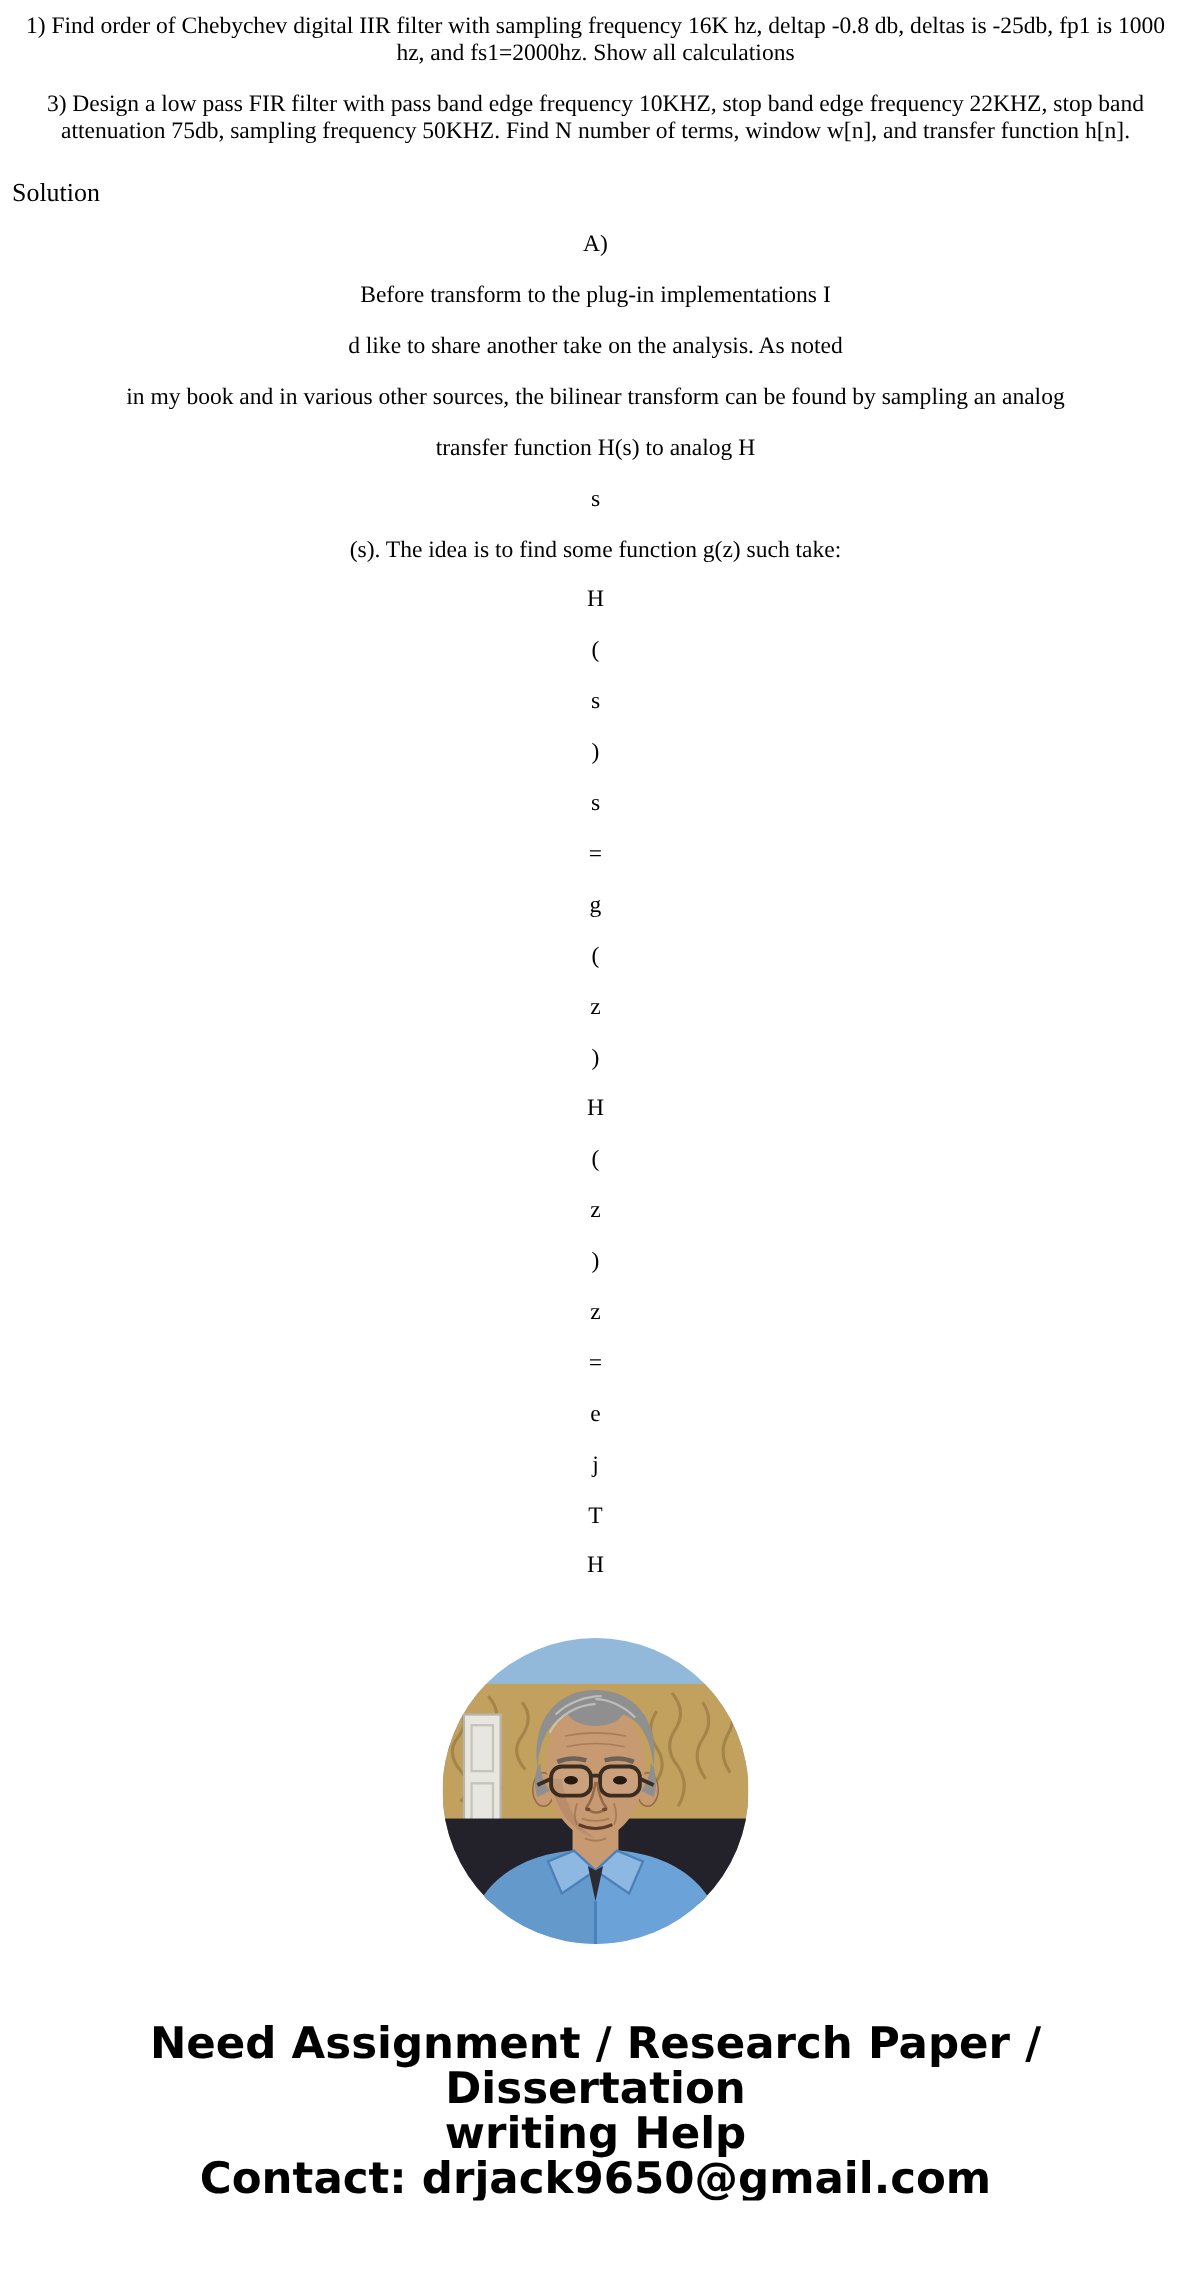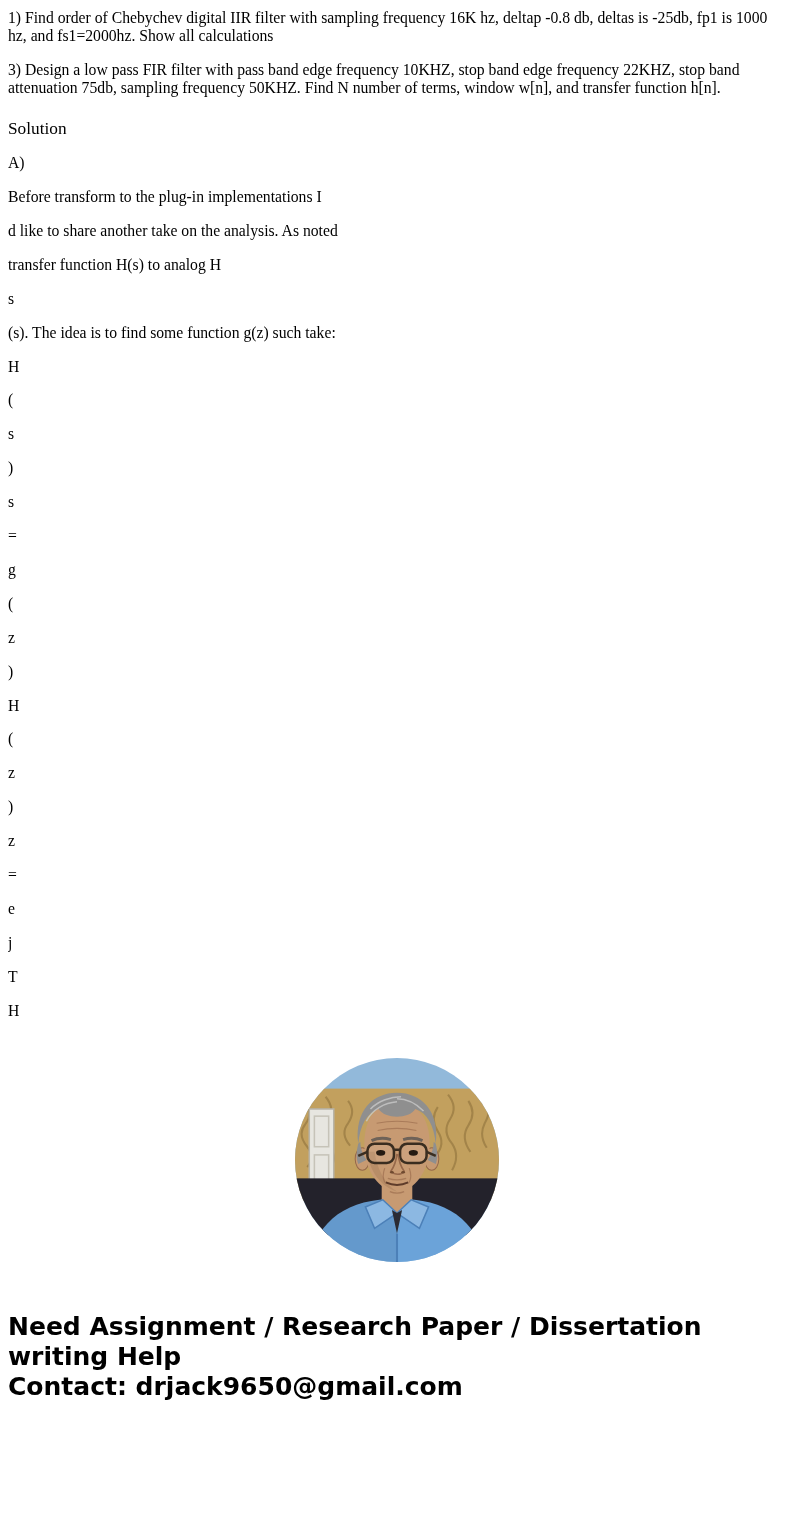--- a/index.html
+++ b/index.html
@@ -7,61 +7,64 @@
     margin: 8px;
     width: 778px;
     color: #000000;
     font-family: "Liberation Serif", serif;
     font-size: 15.7px;
     line-height: 1.16;
   }
   p.doc {
     margin: 15.7px 0;
     white-space: pre-line;
+    text-align: center;
   }
   p.doc.first { margin-top: 1px; }
   .solution-heading {
     font-weight: normal;
     font-size: 17.3px;
     margin: 21px 0 15.7px 0;
   }
   .avatar-wrap {
     margin-top: 38px;
     text-align: center;
   }
   .avatar-svg {
     width: 204px;
     height: 204px;
     display: inline-block;
   }
   .footer {
     margin-top: 46px;
+    text-align: center;
     font-family: "DejaVu Sans", sans-serif;
     font-weight: bold;
-    font-size: 25px;
+    font-size: 29px;
     line-height: 30px;
     white-space: pre-line;
     color: #000000;
   }
 </style>
 </head>
 <body>
 
 <div>
   <p class="doc first">1) Find order of Chebychev digital IIR filter with sampling frequency 16K hz, deltap -0.8 db, deltas is -25db, fp1 is 1000
 hz, and fs1=2000hz. Show all calculations</p>
   <p class="doc">3) Design a low pass FIR filter with pass band edge frequency 10KHZ, stop band edge frequency 22KHZ, stop band
 attenuation 75db, sampling frequency 50KHZ. Find N number of terms, window w[n], and transfer function h[n].</p>
 </div>
 
 <div>
   <p class="solution-heading">Solution</p>
   <p class="doc">A)</p>
   <p class="doc">Before transform to the plug-in implementations I</p>
   <p class="doc">d like to share another take on the analysis. As noted</p>
+  <p class="doc">in my book and in various other sources, the bilinear transform can be found by sampling an analog</p>
   <p class="doc">transfer function H(s) to analog H</p>
   <p class="doc">s</p>
   <p class="doc">(s). The idea is to find some function g(z) such take:</p>
 
   <div>
     <p class="doc">H</p>
     <p class="doc">(</p>
     <p class="doc">s</p>
     <p class="doc">)</p>
     <p class="doc">s</p>

